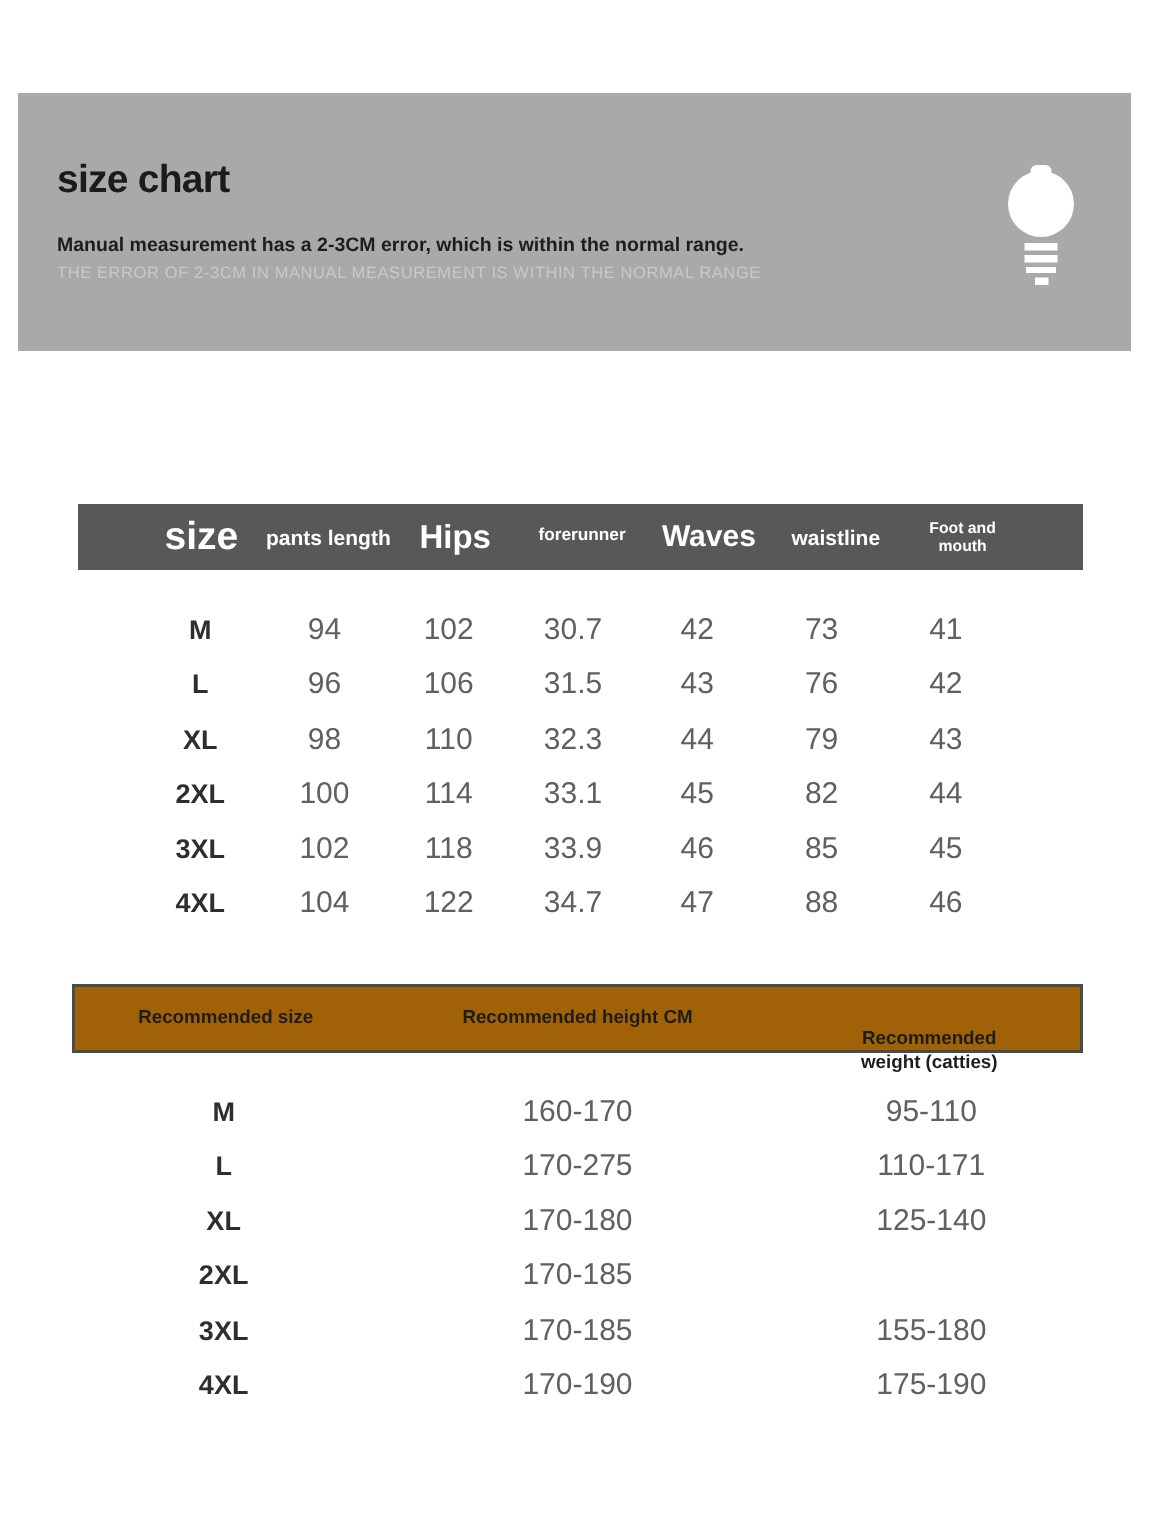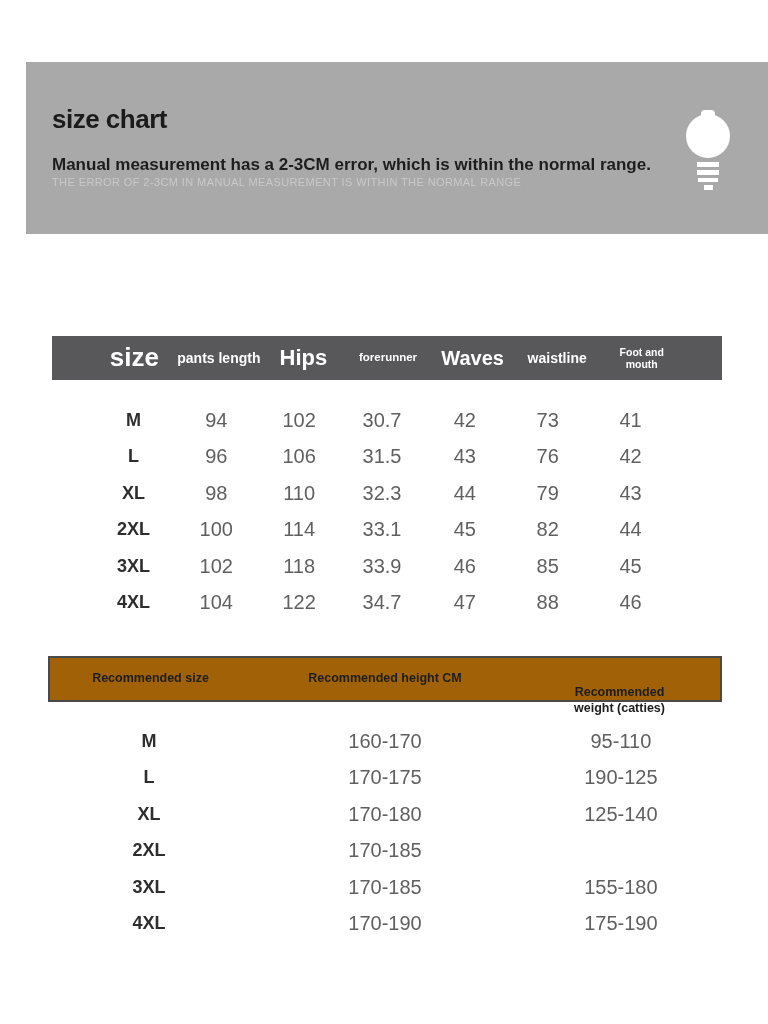--- a/index.html
+++ b/index.html
@@ -8,38 +8,38 @@
     width: 768px;
     height: 1024px;
     background: #ffffff;
     overflow: hidden;
     font-family: "Liberation Sans", sans-serif;
   }
 
   
   .banner {
     position: absolute;
-    left: 26px; top: 62px;
+    left: 12px; top: 62px;
     width: 742px; height: 172px;
     background: #a9a9a9;
   }
   .banner-title {
     position: absolute;
     left: 26px; top: 42px;
     margin: 0;
     font-size: 26px;
     font-weight: 700;
     letter-spacing: -0.5px;
     color: #1b1b1b;
   }
   .banner-sub1 {
     position: absolute;
     left: 26px; top: 93px;
     margin: 0;
-    font-size: 17px;
+    font-size: 13px;
     font-weight: 700;
     color: #1d1d1d;
   }
   .banner-sub2 {
     position: absolute;
     left: 26px; top: 114px;
     margin: 0;
     font-size: 11px;
     font-weight: 400;
     letter-spacing: 0.4px;
@@ -200,22 +200,22 @@
       <span class="hcell t2-c3"><span class="t2-wrap">Recommended weight (catties)</span></span>
     </div>
     <div class="t2-body">
         <div class="t2-row">
           <span class="cell size-label t2-c1">M</span>
           <span class="cell range t2-c2">160-170</span>
           <span class="cell range t2-c3">95-110</span>
         </div>
         <div class="t2-row">
           <span class="cell size-label t2-c1">L</span>
-          <span class="cell range t2-c2">170-175</span>
-          <span class="cell range t2-c3">190-125</span>
+          <span class="cell range t2-c2">170-275</span>
+          <span class="cell range t2-c3">110-171</span>
         </div>
         <div class="t2-row">
           <span class="cell size-label t2-c1">XL</span>
           <span class="cell range t2-c2">170-180</span>
           <span class="cell range t2-c3">125-140</span>
         </div>
         <div class="t2-row">
           <span class="cell size-label t2-c1">2XL</span>
           <span class="cell range t2-c2">170-185</span>
         </div>

